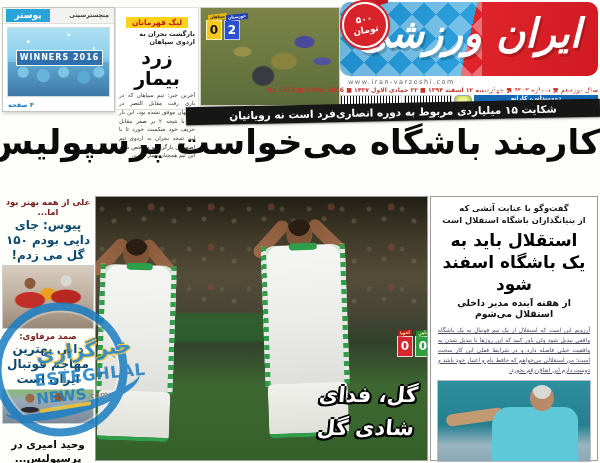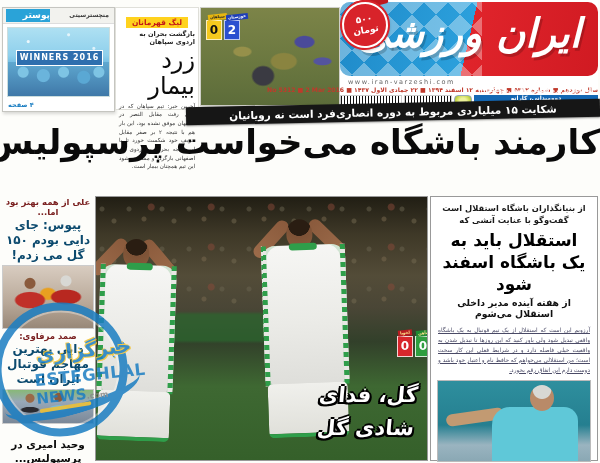--- a/index.html
+++ b/index.html
@@ -5,21 +5,21 @@
   html,body{margin:0;padding:0;background:#e8e8e8;}
   .page{position:relative;width:600px;height:463px;background:#fdfdfa;overflow:hidden;
         direction:rtl;font-family:"DejaVu Sans","Liberation Sans",sans-serif;color:#111;
         box-shadow:0 0 4px rgba(0,0,0,.4);}
   .abs{position:absolute;}
 
   
   .poster{left:2px;top:7px;width:111px;height:103px;background:#fff;border:1px solid #c5c5c0;box-shadow:1px 2px 3px rgba(0,0,0,.15);}
   .poster-bar{position:relative;height:15px;background:#f2f2ee;border-bottom:1px solid #ddd;}
   .poster-tab{position:absolute;left:3px;top:1px;width:44px;height:13px;background:#2aa3d8;color:#fff;
-              font-size:9px;font-weight:bold;line-height:13px;}
+              font-size:9px;font-weight:bold;text-align:center;line-height:13px;}
   .poster-label{position:absolute;right:5px;top:3px;font-size:6px;font-weight:bold;color:#333;}
   .poster-photo{position:relative;margin:3px 4px 0 4px;height:68px;overflow:hidden;border:1px solid #cdd;
       background:
         radial-gradient(circle at 20% 20%, rgba(255,255,255,.8) 1px, transparent 2px),
         radial-gradient(circle at 60% 10%, rgba(255,255,255,.7) 1px, transparent 2px),
         radial-gradient(circle at 85% 30%, rgba(255,255,255,.7) 1px, transparent 2px),
         linear-gradient(180deg,#aee0f2 0%,#8fd0ec 40%,#5fb0dc 60%,#3f86b8 100%);}
   .poster-crowd{position:absolute;left:0;bottom:0;width:100%;height:34px;
       background:
         radial-gradient(circle at 15% 30%, #7ec4e4 5px, transparent 6px),
@@ -29,21 +29,21 @@
         radial-gradient(circle at 90% 30%, #7ec4e4 5px, transparent 6px),
         linear-gradient(180deg,#5fa8d0,#3f78a8);}
   .poster-banner{position:absolute;left:8%;top:22px;width:84%;height:14px;background:#2f6fae;border:1px solid #fff;
       color:#fff;font-size:8px;font-weight:bold;text-align:center;line-height:13px;direction:ltr;letter-spacing:1px;}
   .poster-note{position:absolute;left:5px;bottom:2px;font-size:6.5px;color:#1b7ec2;font-weight:bold;}
 
   
   .sepahan{left:115px;top:7px;width:84px;height:103px;background:#fff;border:1px solid #e0e0da;padding:2px 3px;box-sizing:border-box;text-align:center;}
   .sep-tag{display:inline-block;background:#ffd21e;color:#c41818;font-size:7.5px;font-weight:bold;padding:1px 6px;margin-bottom:1px;}
   .sep-kicker{font-size:6.5px;font-weight:bold;color:#222;margin-top:1px;text-align:right;}
-  .sep-head{font-size:24px;font-weight:400;color:#0a0a0a;line-height:1.1;margin:1px 0 2px 0;text-align:right;}
+  .sep-head{font-size:19px;font-weight:700;color:#0a0a0a;line-height:1.1;margin:1px 0 2px 0;}
   .sep-body{font-size:5.6px;color:#333;text-align:justify;line-height:1.55;}
 
   
   .topmatch{left:200px;top:7px;width:138px;height:97px;border:1px solid #cfcfc8;box-shadow:1px 2px 3px rgba(0,0,0,.15);
       background:
         radial-gradient(ellipse at 60% 55%, #8a8440 12px, transparent 14px),
         radial-gradient(ellipse at 45% 70%, #3a3a42 10px, transparent 12px),
         radial-gradient(ellipse at 75% 35%, #4a4a9a 9px, transparent 11px),
         radial-gradient(ellipse at 88% 55%, #54549e 8px, transparent 10px),
         radial-gradient(ellipse at 30% 45%, #96904a 8px, transparent 10px),
@@ -284,22 +284,22 @@
       </div>
     </div>
 
     <div class="overlay-text">
       <div>گل، فدای</div>
       <div>شادی گل</div>
     </div>
   </div>
 
   <div class="abs rightcol">
+    <div class="rc-kicker">گفت‌وگو با عنایت آتشی که</div>
     <div class="rc-kicker">از بنیانگذاران باشگاه استقلال است</div>
-    <div class="rc-kicker">گفت‌وگو با عنایت آتشی که</div>
     <div class="rc-head">
       <div>استقلال باید به</div>
       <div>یک باشگاه اسفند شود</div>
     </div>
     <div class="rc-sub">از هفته آینده مدیر داخلی استقلال می‌شوم</div>
     <div class="rc-body">آرزویم این است که استقلال از یک تیم فوتبال به یک باشگاه واقعی تبدیل شود ولی باور کنید که این روزها تا تبدیل شدن به واقعیت خیلی فاصله دارد و در شرایط فعلی این کار سخت است؛ من استقلالی می‌خواهم که حافظ نام و اعتبار خود باشد و دوست دارم این اتفاق رقم بخورد.</div>
     <div class="rc-photo">
       <div class="rc-arm"></div>
       <div class="rc-shirt"></div>
       <div class="rc-head2"></div>

